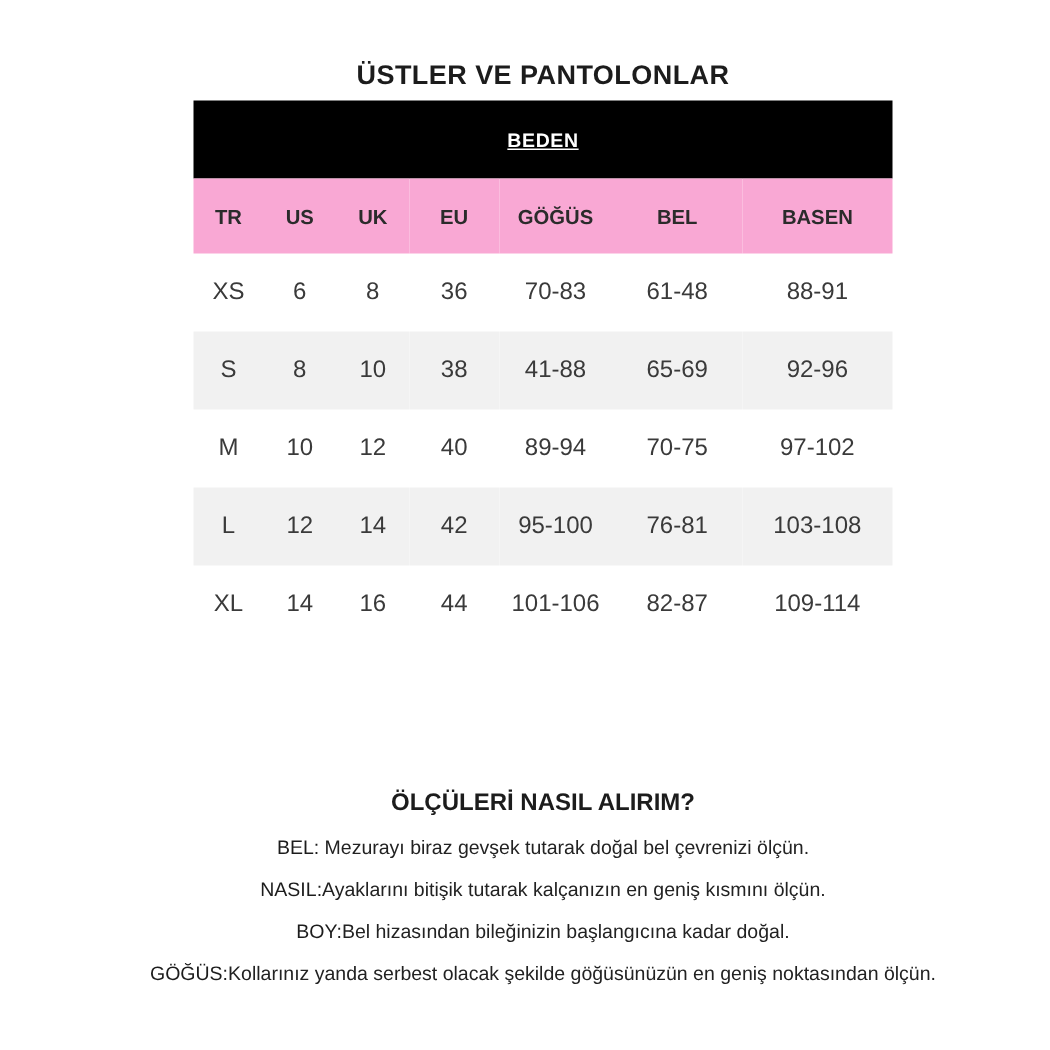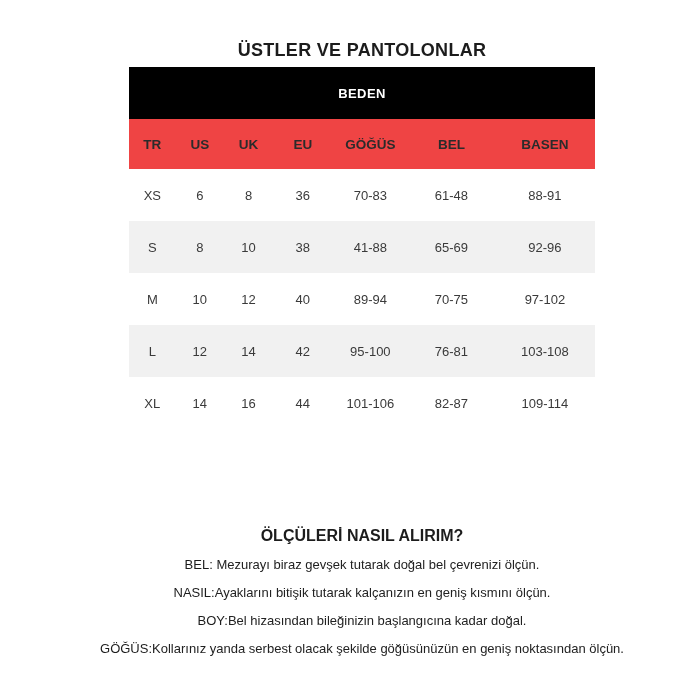--- a/index.html
+++ b/index.html
@@ -36,33 +36,34 @@
   }
   tr.band-row th {
     background: #000000;
     color: #ffffff;
     height: 52px;
     font-size: 13px;
     font-weight: bold;
     letter-spacing: 0.4px;
     text-align: center;
     padding: 0;
+    text-decoration: underline;
   }
   tr.head-row th {
-    background: #ef4444;
+    background: #f9a8d4;
     height: 50px;
     font-size: 13.5px;
     font-weight: bold;
     color: #2b2b2b;
     text-align: center;
     padding: 0;
   }
   tbody td {
     height: 52px;
-    font-size: 13px;
+    font-size: 16px;
     font-weight: normal;
     color: #3a3a3a;
     text-align: center;
     padding: 0;
   }
   tbody tr:nth-child(even) td {
     background: #f1f1f1;
   }
   h2.guide-heading {
     font-size: 16px;

